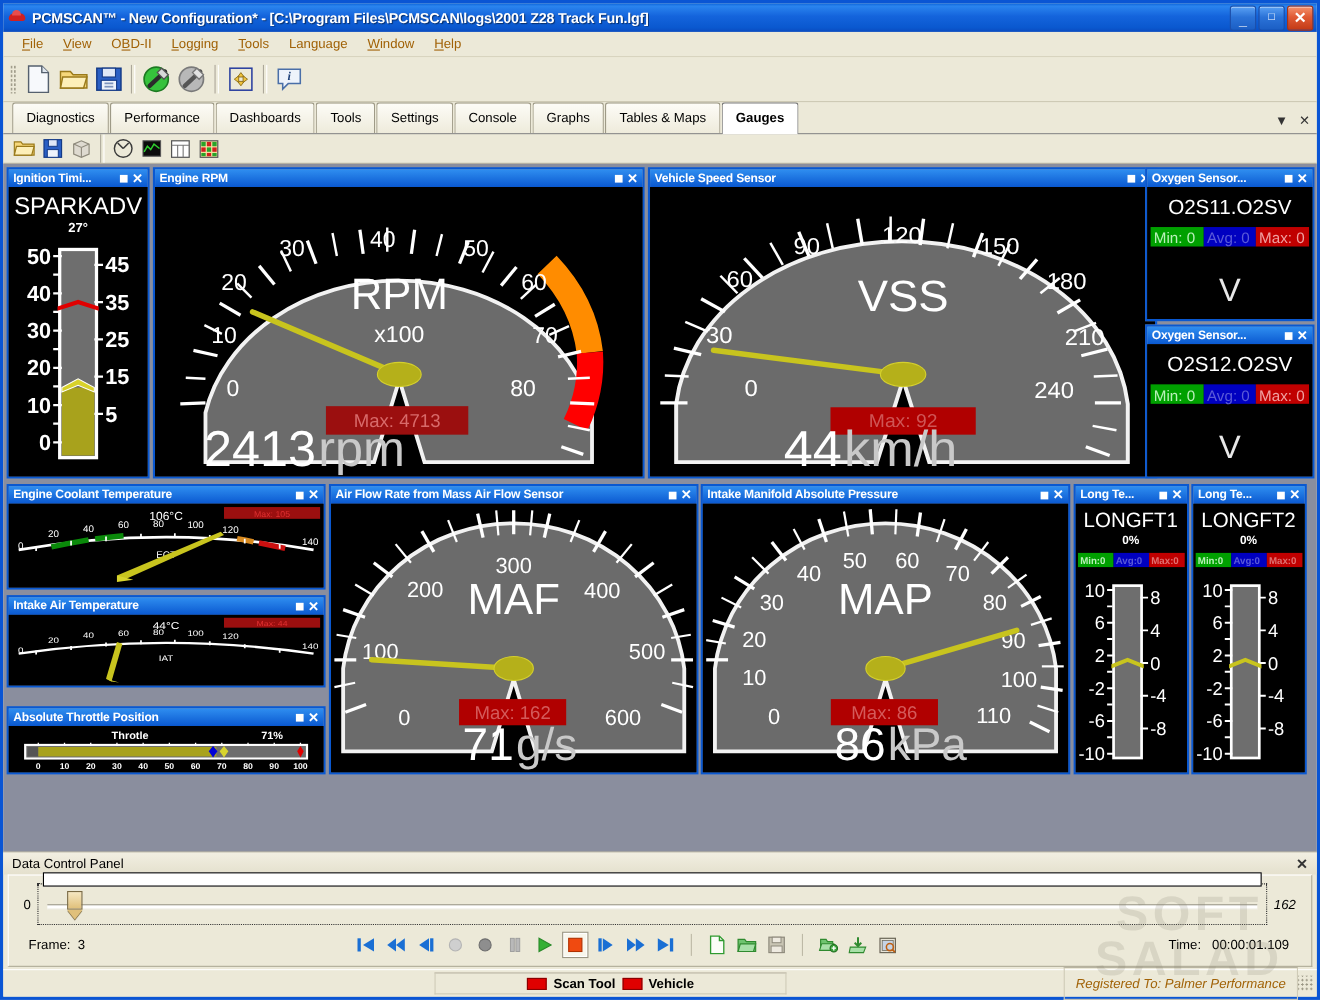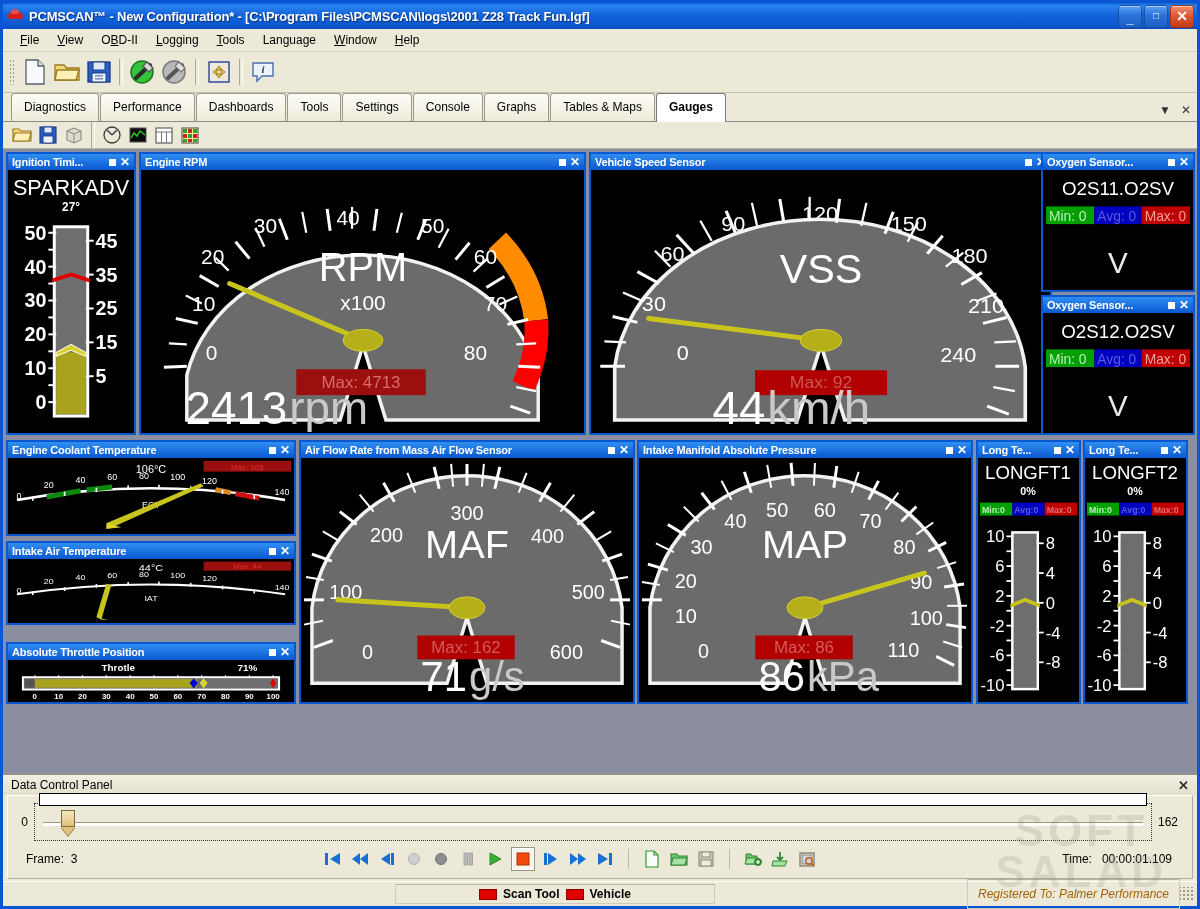--- a/index.html
+++ b/index.html
@@ -57,21 +57,21 @@
   .wb.close .gl{font-size:14px;}
 
   
   .menubar{
     height:22px;min-height:22px;background:#ece9d8;
     display:flex;align-items:center;
     border-bottom:1px solid #d6d2bd;
     padding-left:8px;
   }
   .menubar .mi{
-    font-size:12px;color:#000000;padding:3px 9px;cursor:default;
+    font-size:12px;color:#a16207;padding:3px 9px;cursor:default;
   }
   .menubar .mi u{text-decoration:underline;}
 
   
   .toolbar{
     height:40px;min-height:40px;background:#ece9d8;
     display:flex;align-items:center;padding-left:4px;
     border-bottom:1px solid #c6c2ac;
     position:relative;
   }
@@ -166,21 +166,21 @@
     flex:1;position:relative;height:38px;
     border:1px dotted #333;box-sizing:border-box;
   }
   .strack-top{position:absolute;left:4px;right:4px;top:-11px;height:11px;border:1px solid #000;background:#fff;}
   .strack{position:absolute;left:8px;right:8px;top:18px;height:3px;
     background:#fff;border-top:1px solid #9a9684;border-bottom:1px solid #e8e5d6;}
   .sthumb{position:absolute;left:26px;top:6px;width:14px;height:26px;}
   .sthumb .body{width:14px;height:17px;background:linear-gradient(180deg,#f6e7c2,#e0c07a);border:1px solid #7a6a44;box-sizing:border-box;}
   .sthumb .tip{width:0;height:0;border-left:7px solid transparent;border-right:7px solid transparent;border-top:9px solid #e0c07a;
     filter:drop-shadow(0 1px 0 #7a6a44);}
-  .srmax{font-size:12px;color:#000;min-width:28px;}
+  .srmax{font-size:12px;color:#000;min-width:28px;font-style:italic;}
   .ctrlrow{display:flex;align-items:center;height:30px;margin-top:2px;}
   .framelbl{font-size:12px;color:#000;padding-left:12px;}
   .transport{flex:1;display:flex;align-items:center;justify-content:center;gap:5px;}
   .tb3{width:22px;height:22px;display:flex;align-items:center;justify-content:center;}
   .tb3.pressed{border:1px solid #9a9684;background:#f8f6ec;box-shadow:inset 0 0 0 1px #fff;}
   .timelbl{font-size:12px;color:#000;padding-right:14px;white-space:nowrap;}
   .vsep{width:1px;height:20px;background:#bdb9a6;margin:0 7px;}
 
   
   .statusbar{

